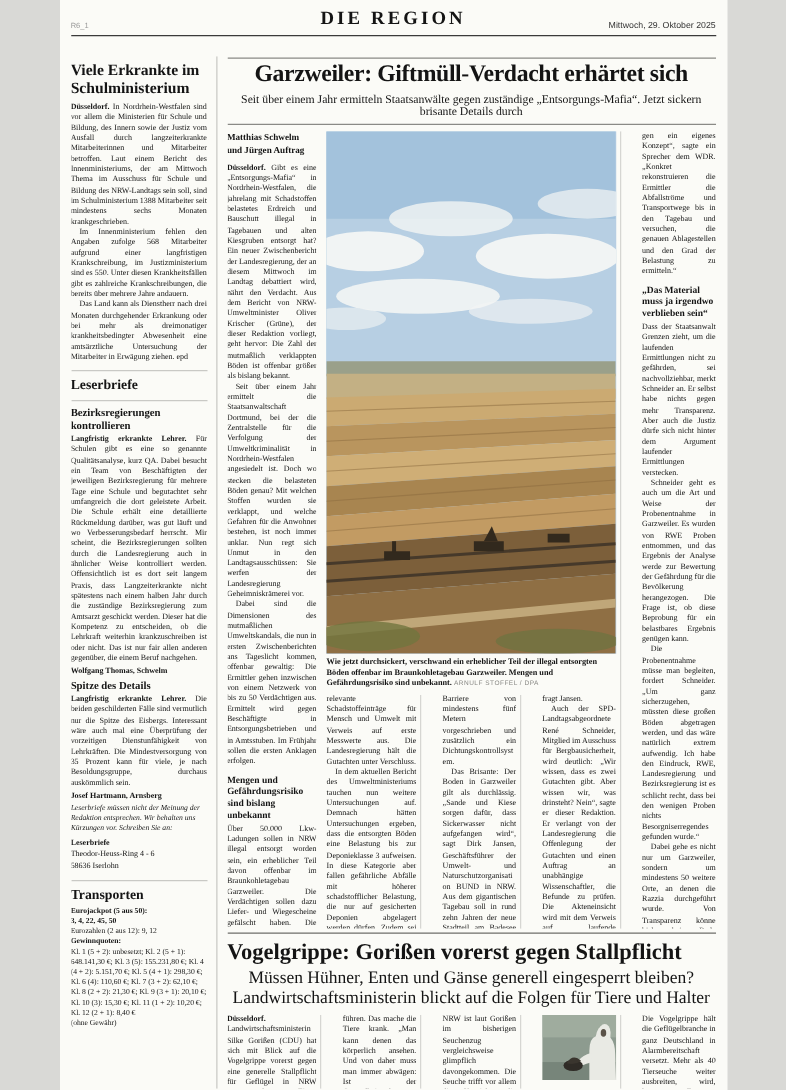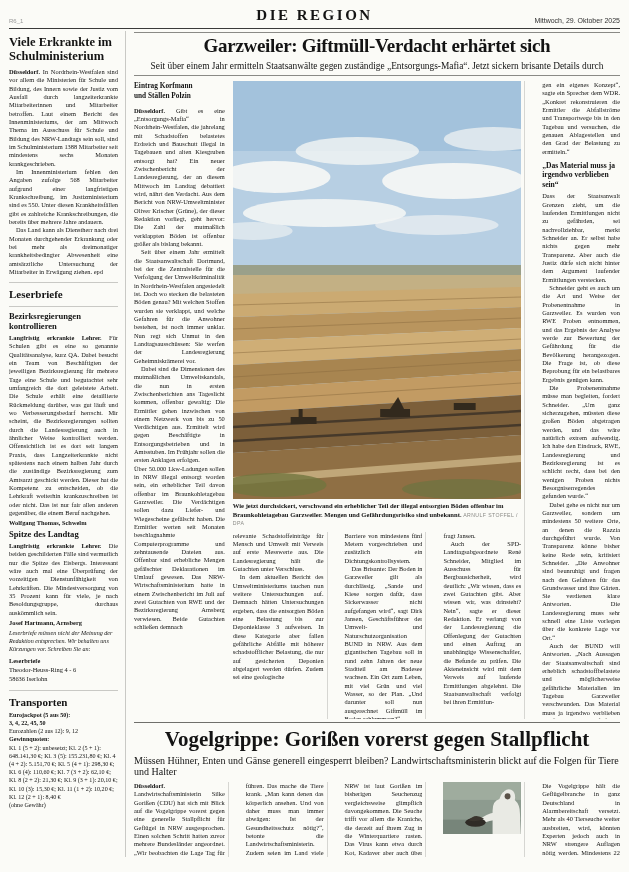--- a/index.html
+++ b/index.html
@@ -1,29 +1,29 @@
 <!DOCTYPE html>
 <html lang="de"><head>
 <meta charset="utf-8">
 <style>
   * { box-sizing:border-box; margin:0; padding:0; }
   html,body { background:#d9d9d6; }
   .page {
-    width:629px; height:872px; margin:0 auto; background:#fbfbf7; color:#141414;
+    width:534px; height:872px; margin:0 auto; background:#fbfbf7; color:#141414;
     font-family:"Liberation Serif","DejaVu Serif",serif;
     padding:5px 9px 6px; overflow:hidden; position:relative;
   }
   
   .masthead { display:grid; grid-template-columns:1fr auto 1fr; align-items:end;
     padding:2px 0 4px; border-bottom:1px solid #3a3a3a; }
   .mast-left { font-family:"Liberation Sans",sans-serif; font-size:6px; color:#999; }
   .mast-title { font-size:15px; font-weight:700; letter-spacing:2.5px; text-align:center; }
   .mast-date { font-size:7px; text-align:right; color:#333; font-family:"Liberation Sans",sans-serif; }
   
-  .content { display:flex; gap:8px; height:826px; overflow:hidden; margin-top:2px; }
+  .content { display:flex; gap:8px; height:826px; overflow:hidden; margin-top:16px; }
   .sidebar { width:117px; flex:none; border-right:1px solid #c9c9c5; padding:3px 7px 0 0; overflow:hidden; }
   .main { flex:1; min-width:0; overflow:hidden; }
   
   .body-text { font-size:6.4px; line-height:1.3; text-align:justify; hyphens:auto; overflow-wrap:break-word; }
   .body-text p + p { text-indent:7px; }
   .dl { font-weight:700; }
   .crosshead { font-size:7.6px; font-weight:700; line-height:1.25; margin:5px 0 3px; }
   
   .sb-title { font-size:12.5px; font-weight:700; line-height:1.12; margin:1px 0 5px; }
   .sb-rule { border:none; border-top:1px solid #c9c9c5; margin:6px 0 5px; }
@@ -49,22 +49,22 @@
   .photo-fig svg { width:100%; height:100%; display:block; }
   .photo-cap { grid-area:2/2/3/5; font-size:6.6px; font-weight:700; line-height:1.3; padding:3px 0 4px; }
   .photo-credit { font-weight:400; color:#8a8a86; font-size:5.2px; font-family:"Liberation Sans",sans-serif; letter-spacing:.4px; }
   .c2 { grid-area:3/2/4/3; overflow:hidden; }
   .c3 { grid-area:3/3/4/4; overflow:hidden; }
   .c4 { grid-area:3/4/4/5; overflow:hidden; }
   .col5 { grid-area:1/5/4/6; overflow:hidden; }
   .vr { border-left:1px solid #d6d6d2; padding-left:17px; margin-left:-5px; }
   
   .bottom { border-top:1px solid #6f6f6b; margin-top:3px; padding-top:3px; }
-  .bottom h2 { font-size:21px; font-weight:700; text-align:center; margin:1px 0 3px; }
-  .deck2 { font-size:10px; text-align:left; margin-bottom:5px; }
+  .bottom h2 { font-size:18px; font-weight:700; text-align:left; margin:1px 0 3px; }
+  .deck2 { font-size:14px; text-align:center; margin-bottom:5px; }
   .bot-grid { display:grid; grid-template-columns:repeat(5,1fr); column-gap:8px; height:80px; overflow:hidden; }
   .bot-col { overflow:hidden; }
   .bot-photo { width:100%; height:52px; background:#8d9b8f; }
   .bot-photo svg { width:100%; height:100%; display:block; }
 </style>
 </head>
 <body>
 
 <div class="page">
 
@@ -87,21 +87,21 @@
       <hr class="sb-rule">
       <div class="sb-label">Leserbriefe</div>
       <hr class="sb-rule">
 
       <h3 class="sb-sub">Bezirksregierungen kontrollieren</h3>
       <div class="body-text">
         <p><b class="dl">Langfristig erkrankte Lehrer.</b> <span>Für Schulen gibt es eine so genannte Qualitätsanalyse, kurz QA. Dabei besucht ein Team von Beschäftigten der jeweiligen Bezirksregierung für mehrere Tage eine Schule und begutachtet sehr umfangreich die dort geleistete Arbeit. Die Schule erhält eine detaillierte Rückmeldung darüber, was gut läuft und wo Verbesserungsbedarf herrscht. Mir scheint, die Bezirksregierungen sollten durch die Landesregierung auch in ähnlicher Weise kontrolliert werden. Offensichtlich ist es dort seit langem Praxis, dass Langzeiterkrankte nicht spätestens nach einem halben Jahr durch die zuständige Bezirksregierung zum Amtsarzt geschickt werden. Dieser hat die Kompetenz zu entscheiden, ob die Lehrkraft weiterhin krankzuschreiben ist oder nicht. Das ist nur fair allen anderen gegenüber, die einem Beruf nachgehen.</span></p>
       </div>
       <div class="sig">Wolfgang Thomas, Schwelm</div>
 
-      <h3 class="sb-sub">Spitze des Landtag</h3>
+      <h3 class="sb-sub">Spitze des Details</h3>
       <div class="body-text">
         <p><b class="dl">Langfristig erkrankte Lehrer.</b> <span>Die beiden geschilderten Fälle sind vermutlich nur die Spitze des Eisbergs. Interessant wäre auch mal eine Überprüfung der vorzeitigen Dienstunfähigkeit von Lehrkräften. Die Mindestversorgung von 35 Prozent kann für viele, je nach Besoldungsgruppe, durchaus auskömmlich sein.</span></p>
       </div>
       <div class="sig">Josef Hartmann, Arnsberg</div>
 
       <div class="sb-note">Leserbriefe müssen nicht der Meinung der Redaktion entsprechen. Wir behalten uns Kürzungen vor. Schreiben Sie an:</div>
       <div class="sb-addr">
         <div class="first">Leserbriefe</div>
         <div>Theodor-Heuss-Ring 4 - 6</div>
         <div>58636 Iserlohn</div>
@@ -123,28 +123,29 @@
     <main class="main">
       <hr class="toprule">
       <h1>Garzweiler: Giftmüll-Verdacht erhärtet sich</h1>
       <p class="deck">Seit über einem Jahr ermitteln Staatsanwälte gegen zuständige „Entsorgungs-Mafia“. Jetzt sickern brisante Details durch</p>
       <hr class="deckrule">
 
       <div class="art-grid">
 
         <div class="col1">
           <div class="byline">
-            <div>Eintrag Korfmann</div>
-            <div>und Ställen Polzin</div>
+            <div>Matthias Schwelm</div>
+            <div>und Jürgen Auftrag</div>
           </div>
           <div class="body-text">
             <p><b class="dl">Düsseldorf.</b> <span>Gibt es eine „Entsorgungs-Mafia“ in Nordrhein-Westfalen, die jahrelang mit Schadstoffen belastetes Erdreich und Bauschutt illegal in Tagebauen und alten Kiesgruben entsorgt hat? Ein neuer Zwischenbericht der Landesregierung, der an diesem Mittwoch im Landtag debattiert wird, nährt den Verdacht. Aus dem Bericht von NRW-Umweltminister Oliver Krischer (Grüne), der dieser Redaktion vorliegt, geht hervor: Die Zahl der mutmaßlich verklappten Böden ist offenbar größer als bislang bekannt.</span></p>
             <p>Seit über einem Jahr ermittelt die Staatsanwaltschaft Dortmund, bei der die Zentralstelle für die Verfolgung der Umweltkriminalität in Nordrhein-Westfalen angesiedelt ist. Doch wo stecken die belasteten Böden genau? Mit welchen Stoffen wurden sie verklappt, und welche Gefahren für die Anwohner bestehen, ist noch immer unklar. Nun regt sich Unmut in den Landtagsausschüssen: Sie werfen der Landesregierung Geheimniskrämerei vor.</p>
             <p>Dabei sind die Dimensionen des mutmaßlichen Umweltskandals, die nun in ersten Zwischenberichten ans Tageslicht kommen, offenbar gewaltig: Die Ermittler gehen inzwischen von einem Netzwerk von bis zu 50 Verdächtigen aus. Ermittelt wird gegen Beschäftigte in Entsorgungsbetrieben und in Amtsstuben. Im Frühjahr sollen die ersten Anklagen erfolgen.</p>
           </div>
+          <h3 class="crosshead">Mengen und Gefährdungsrisiko sind bislang unbekannt</h3>
           <div class="body-text">
             <p>Über 50.000 Lkw-Ladungen sollen in NRW illegal entsorgt worden sein, ein erheblicher Teil davon offenbar im Braunkohletagebau Garzweiler. Die Verdächtigen sollen dazu Liefer- und Wiegescheine gefälscht haben. Die Ermittler werten seit Monaten beschlagnahmte Computerprogramme und zehntausende Dateien aus. Offenbar sind erhebliche Mengen gefälschter Deklarationen im Umlauf gewesen. Das NRW-Wirtschaftsministerium hatte in einem Zwischenbericht im Juli auf zwei Gutachten von RWE und der Bezirksregierung Arnsberg verwiesen. Beide Gutachten schließen demnach</p>
           </div>
         </div>
 
         <figure class="photo-fig">
           <svg viewBox="0 0 290 418" preserveAspectRatio="none" aria-hidden="true">
             <rect x="0" y="0" width="290" height="190" fill="#b7cfe3"></rect>
             <rect x="0" y="0" width="290" height="70" fill="#a3c2dc"></rect>
             <g fill="#f3f5f4">

